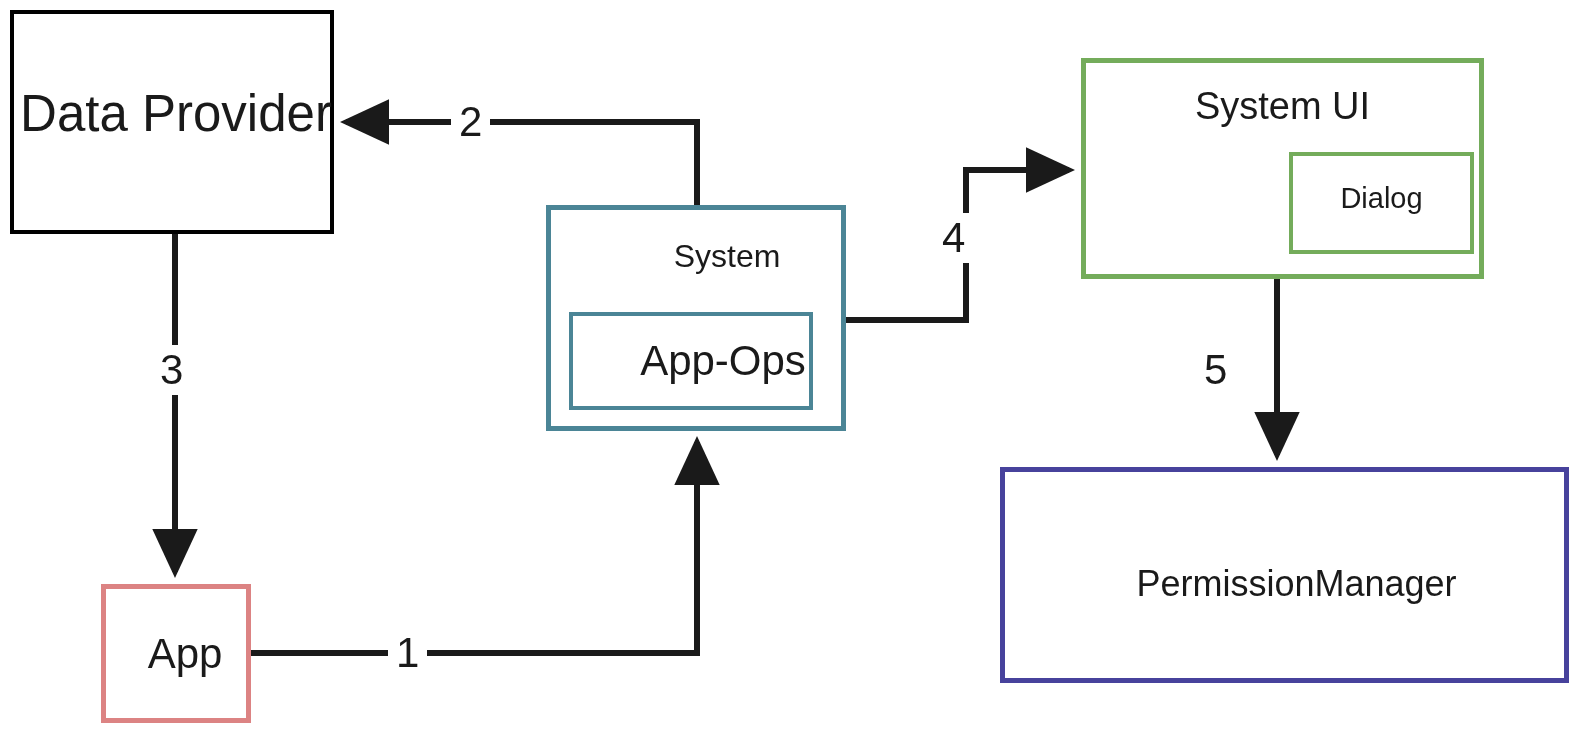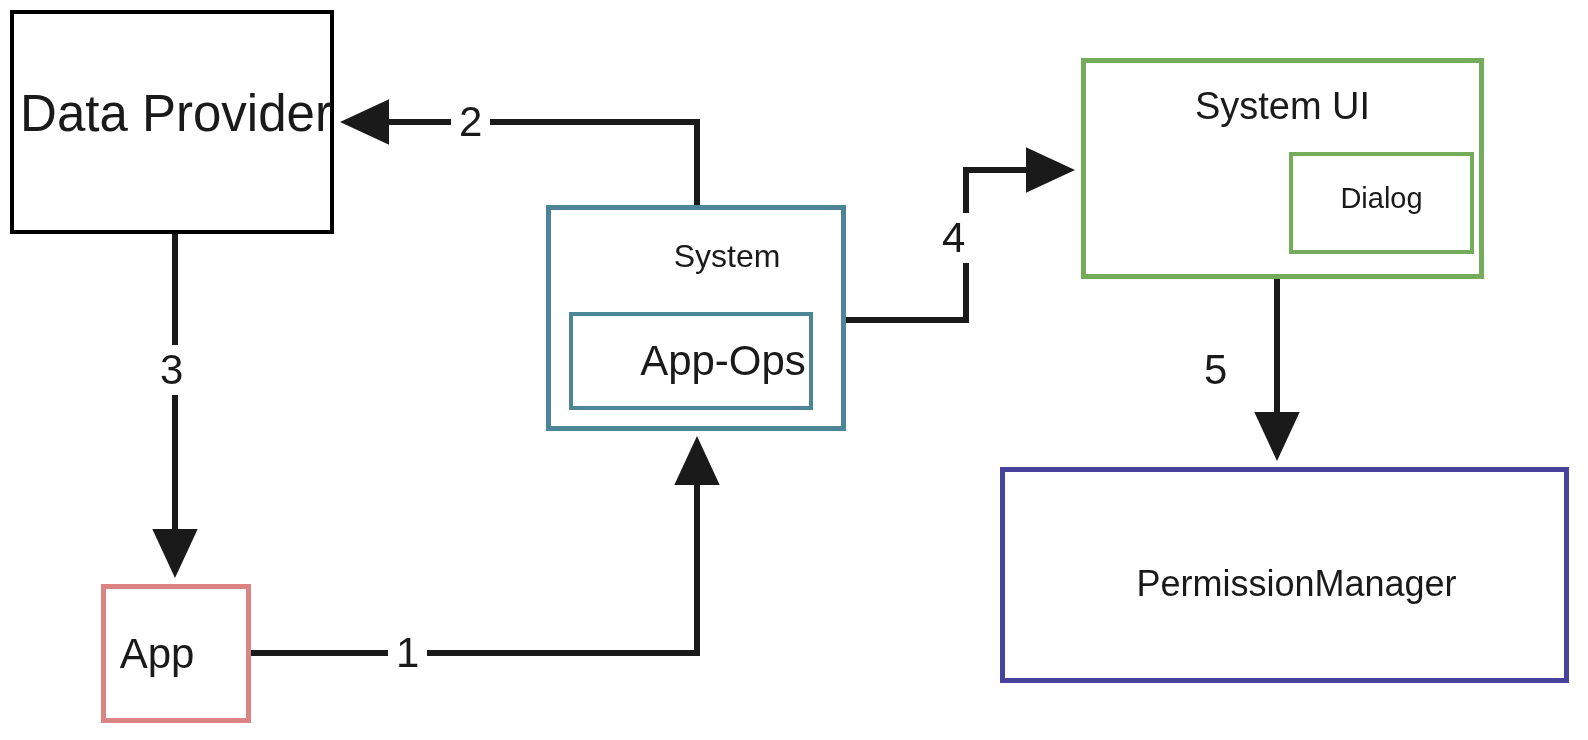--- a/index.html
+++ b/index.html
@@ -50,21 +50,21 @@
   #node-data-provider { left: 10px;   top: 10px;  width: 324px; height: 224px; border: 4px solid #000000; }
   #node-app          { left: 101px;  top: 584px; width: 150px; height: 139px; border: 5px solid #dc8383; }
   #node-system       { left: 546px;  top: 205px; width: 300px; height: 226px; border: 5px solid #4b8596; }
   #node-app-ops      { left: 569px;  top: 312px; width: 244px; height: 98px;  border: 4px solid #4b8596; }
   #node-system-ui    { left: 1081px; top: 58px;  width: 403px; height: 221px; border: 5px solid #74ac5b; }
   #node-dialog       { left: 1289px; top: 152px; width: 185px; height: 102px; border: 4px solid #74ac5b; }
   #node-permission-manager { left: 1000px; top: 467px; width: 569px; height: 216px; border: 5px solid #47429c; }
 
   
   #label-data-provider     { left: 10px;   top: 84px; width: 332px; font-size: 51px; }
-  #label-app               { left: 83px;  top: 630px; width: 148px; font-size: 42px; }
+  #label-app               { left: 111px;  top: 630px; width: 148px; font-size: 42px; }
   #label-system            { left: 577px;  top: 238px; width: 300px; font-size: 32px; }
   #label-app-ops           { left: 569px;  top: 337px; width: 244px; font-size: 42px; padding-left: 32px; }
   #label-system-ui         { left: 1081px; top: 85px;  width: 403px; font-size: 38px; }
   #label-dialog            { left: 1289px; top: 182px; width: 185px; font-size: 29px; }
   #label-permission-manager{ left: 1000px; top: 563px; width: 569px; font-size: 36px; margin-left: 12px; }
 
   
   #edge-label-1 { left: 388px;  top: 632px; font-size: 42px; padding: 0 8px; }
   #edge-label-2 { left: 451px;  top: 101px; font-size: 42px; padding: 0 8px; }
   #edge-label-3 { left: 152px;  top: 345px; font-size: 42px; padding: 4px 8px; }

